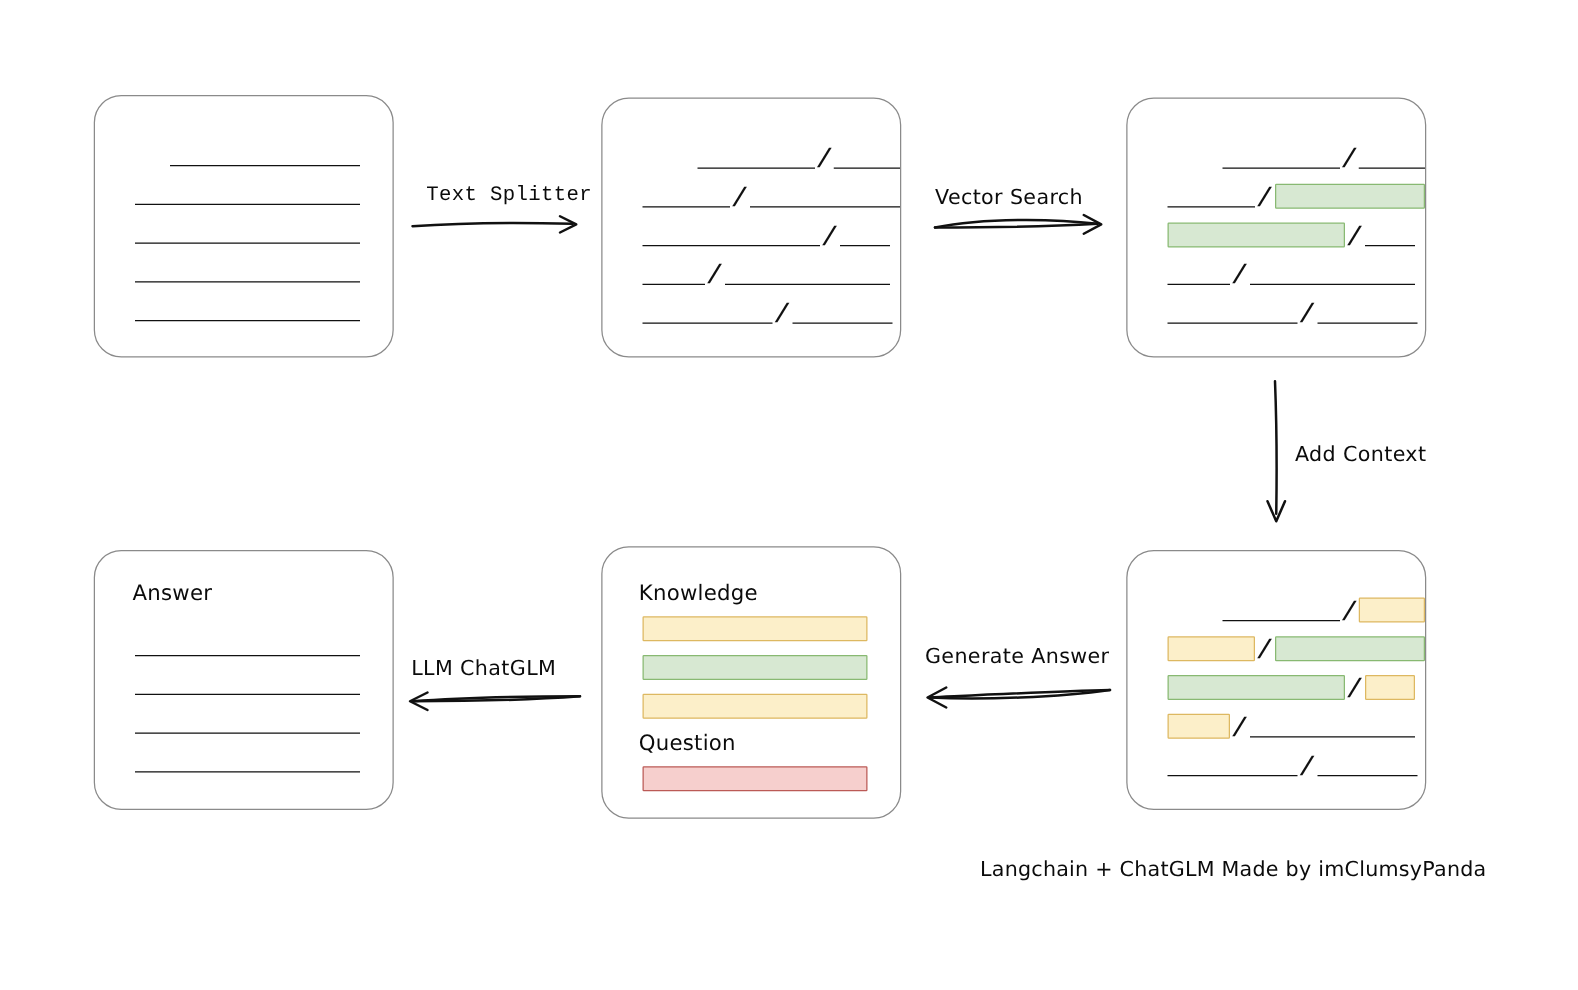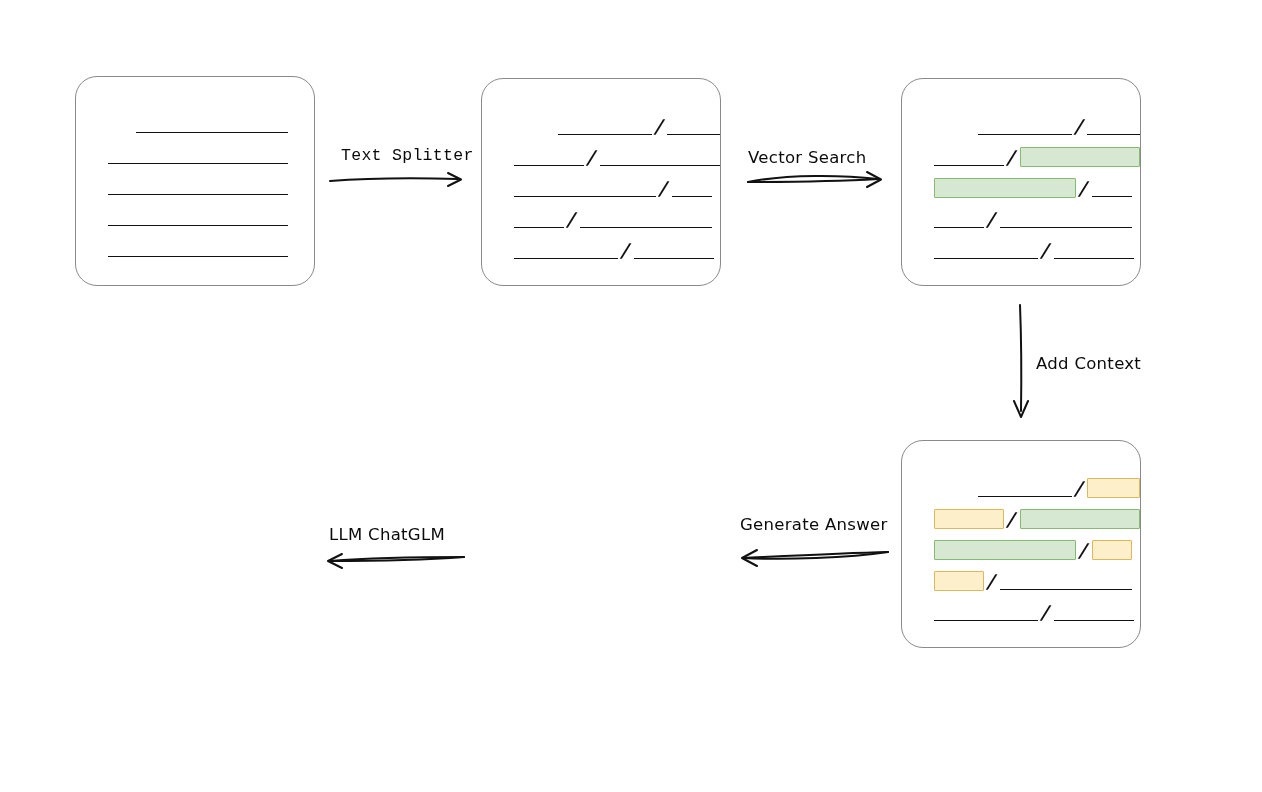--- a/index.html
+++ b/index.html
@@ -217,28 +217,57 @@
         </div>
       </div>
   </div>
 
   <svg class="arrow" style="left:1012px; top:305px;" width="30" height="118" viewBox="0 0 30 118">
     <path d="M8,0 C9.5,38 9.5,75 9,106"></path>
     <polyline points="2,96 9,112 16,96"></polyline>
   </svg>
   <div class="arrow-label" style="left:1036px; top:354px;text-align:center;">Add Context</div>
 
+  <div class="doc-box" style="left:75px; top:440px; width:240px; height:208px;">
+    <div class="box-label" style="left:30px; top:24px;">Answer</div>
+    <div class="rows" id="n-answer-lines">
+        <div class="row" style="top: 64px; padding-left: 32px;">
+          <span class="seg plain" style="width: 180px;"></span>
+        </div>
+        <div class="row" style="top: 95px; padding-left: 32px;">
+          <span class="seg plain" style="width: 180px;"></span>
+        </div>
+        <div class="row" style="top: 126px; padding-left: 32px;">
+          <span class="seg plain" style="width: 180px;"></span>
+        </div>
+        <div class="row" style="top: 157px; padding-left: 32px;">
+          <span class="seg plain" style="width: 180px;"></span>
+        </div>
+      </div>
+  </div>
 
   <div class="arrow-label" style="left:329px; top:525px;">LLM ChatGLM</div>
   <svg class="arrow" style="left:320px; top:548px;" width="144" height="22" viewBox="0 0 144 22">
     <path d="M144,9 C104,12 46,13 10,13"></path>
     <path d="M144,9 C100,9 48,10 10,13"></path>
     <polyline points="22,6 8,13 22,20"></polyline>
   </svg>
 
+  <div class="doc-box" style="left:481px; top:437px; width:240px; height:218px;">
+    <div class="box-label" style="left:29px; top:27px;">Knowledge</div>
+    <div class="rows" id="n-knowledge-bars">
+        <div class="bar-row seg chip yellow" style="position: absolute; left: 32px; top: 55px; width: 180px;"></div>
+        <div class="bar-row seg chip green" style="position: absolute; left: 32px; top: 86px; width: 180px;"></div>
+        <div class="bar-row seg chip yellow" style="position: absolute; left: 32px; top: 117px; width: 180px;"></div>
+      </div>
+    <div class="box-label" style="left:29px; top:147px;">Question</div>
+    <div class="rows" id="n-question-bars">
+        <div class="bar-row seg chip red" style="position: absolute; left: 32px; top: 175px; width: 180px;"></div>
+      </div>
+  </div>
 
   <div class="arrow-label" style="left:740px; top:515px;">Generate Answer</div>
   <svg class="arrow" style="left:736px; top:546px;" width="152" height="22" viewBox="0 0 152 22">
     <path d="M152,6 C112,12 48,14 8,12"></path>
     <path d="M152,6 C108,7 50,10 8,12"></path>
     <polyline points="21,4 6,12 21,20"></polyline>
   </svg>
 
   <div class="doc-box" style="left:901px; top:440px; width:240px; height:208px;">
     <div class="rows" id="n-context-rows">
@@ -263,14 +292,15 @@
           <span class="seg plain" style="width: 132px;"></span>
         </div>
         <div class="row" style="top: 160px; padding-left: 32px;">
           <span class="seg plain" style="width: 104px;"></span>
           <span class="slash" style="width: 16px;">/</span>
           <span class="seg plain" style="width: 80px;"></span>
         </div>
       </div>
   </div>
 
+  <div class="footer-note" style="left:784px; top:686px;">Langchain + ChatGLM Made by imClumsyPanda</div>
 
 </div>
 
 </body></html>

